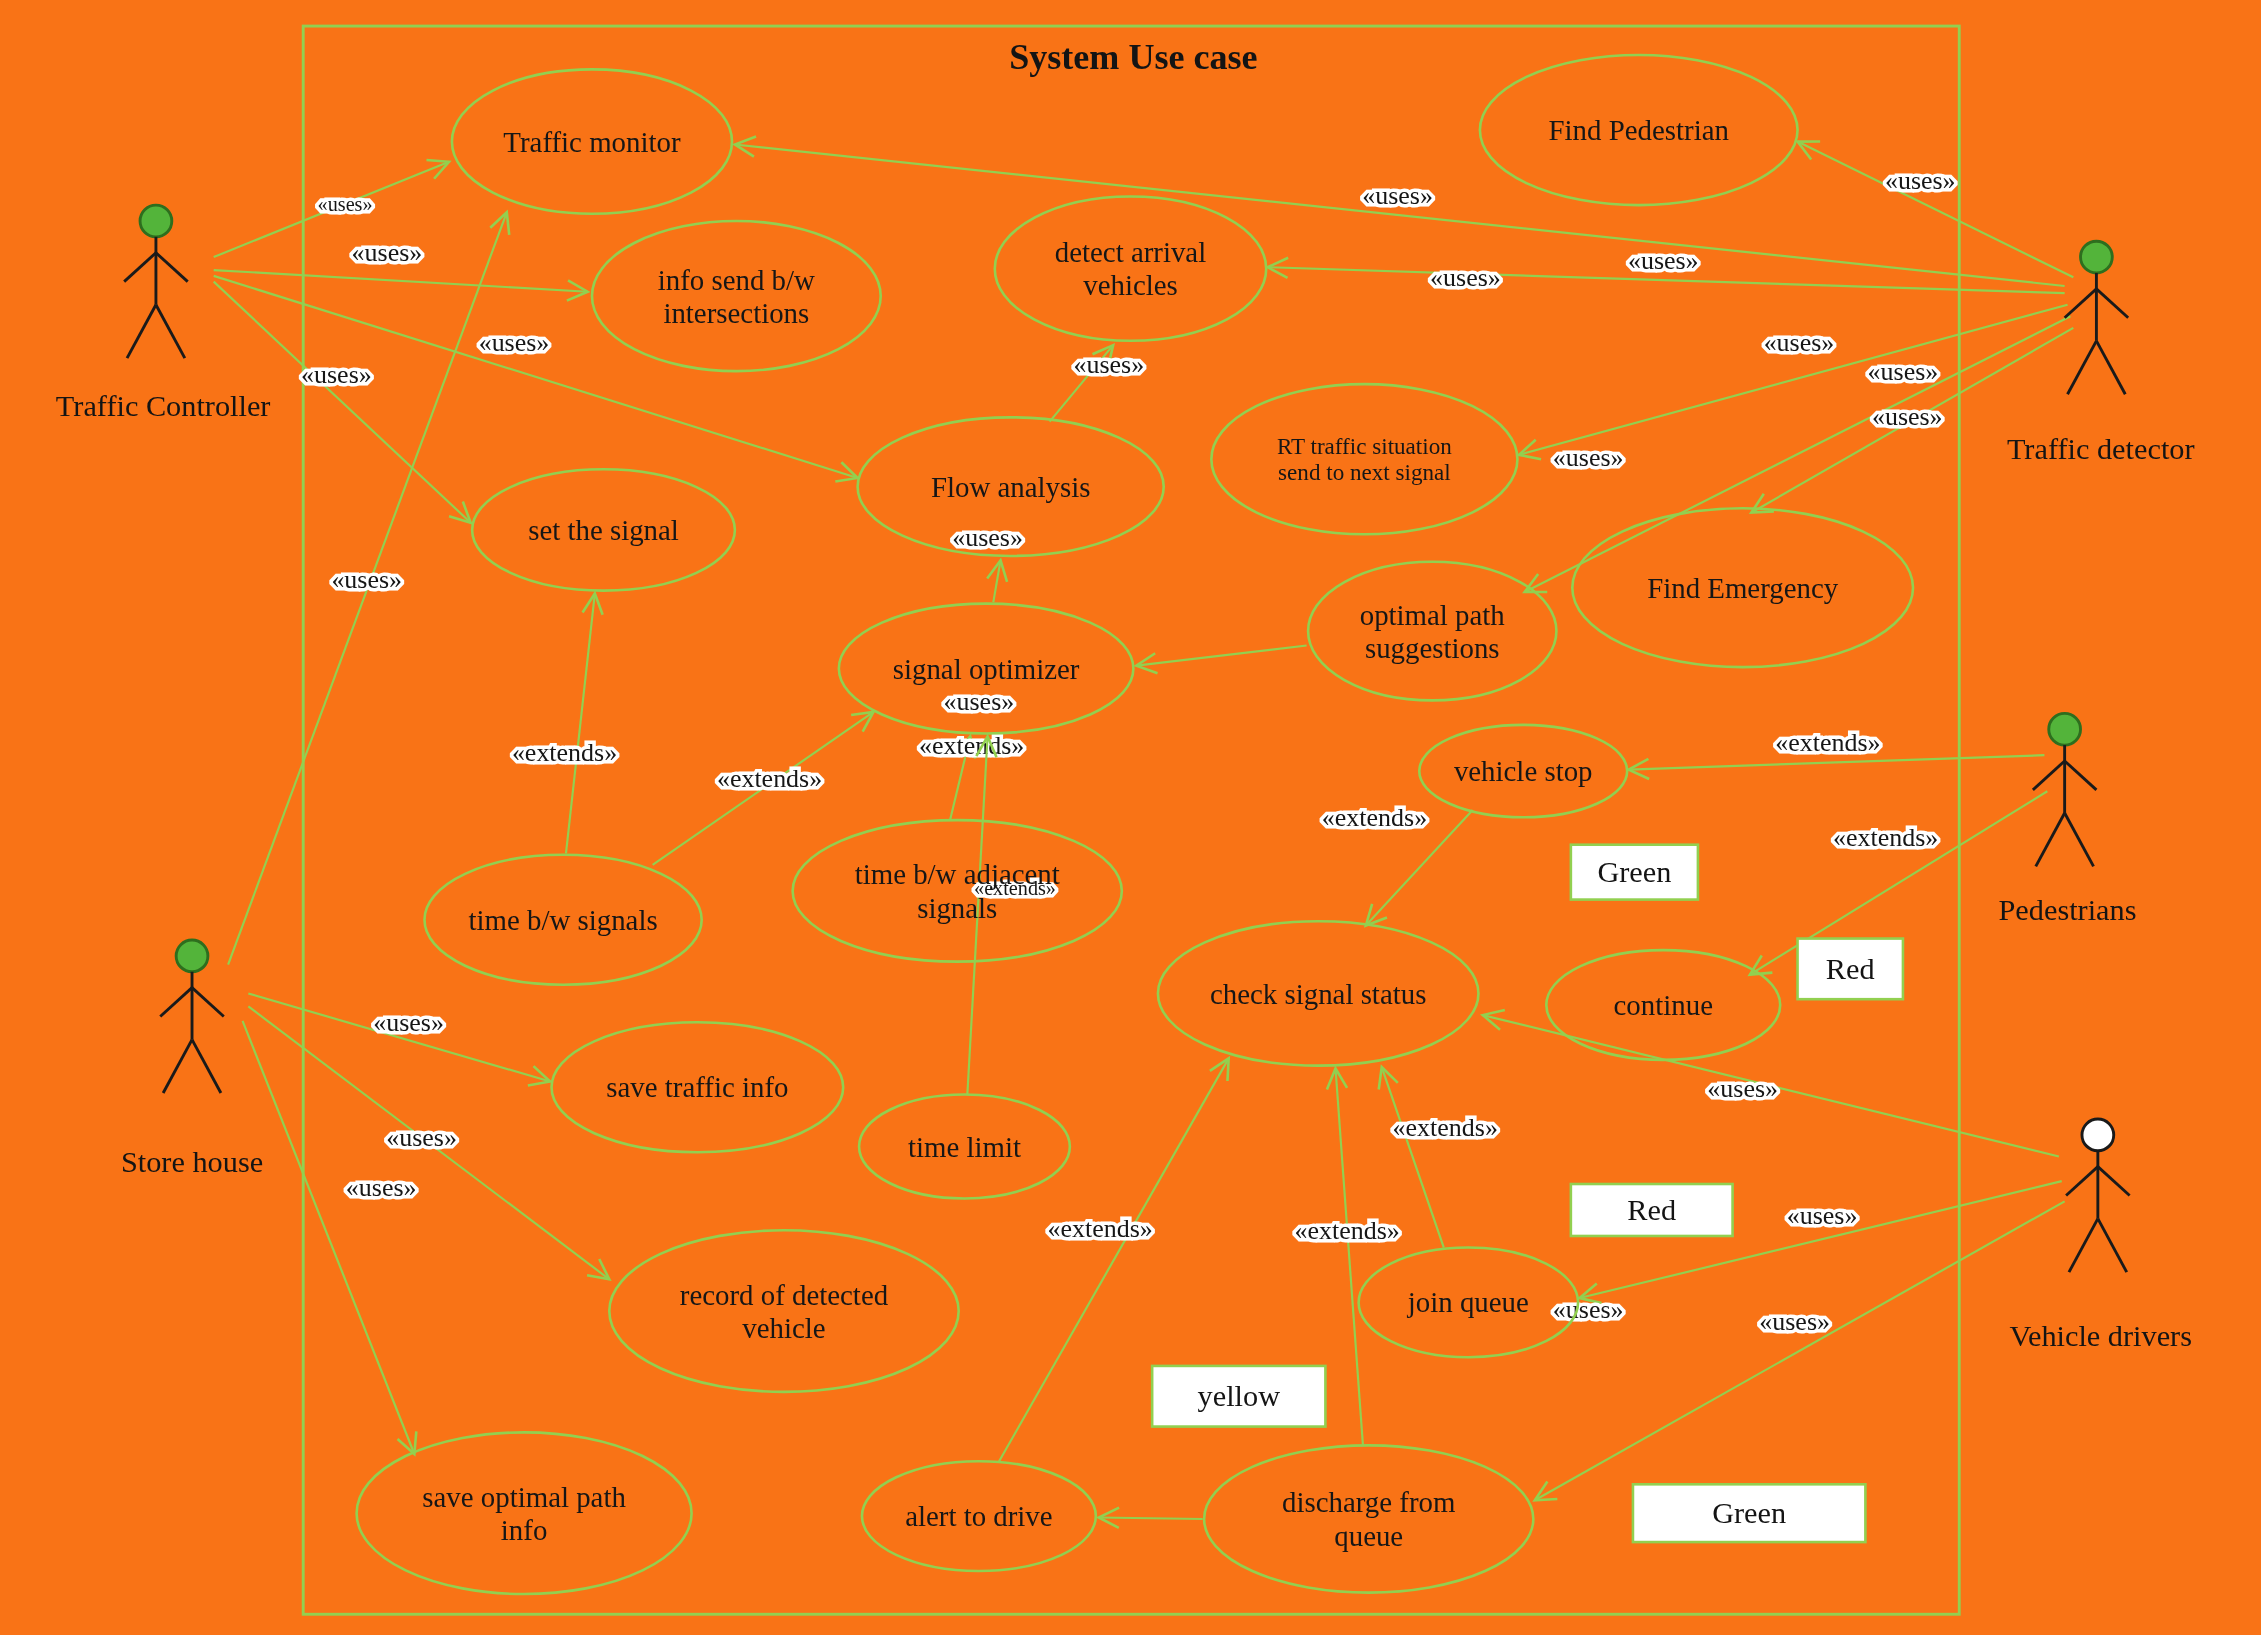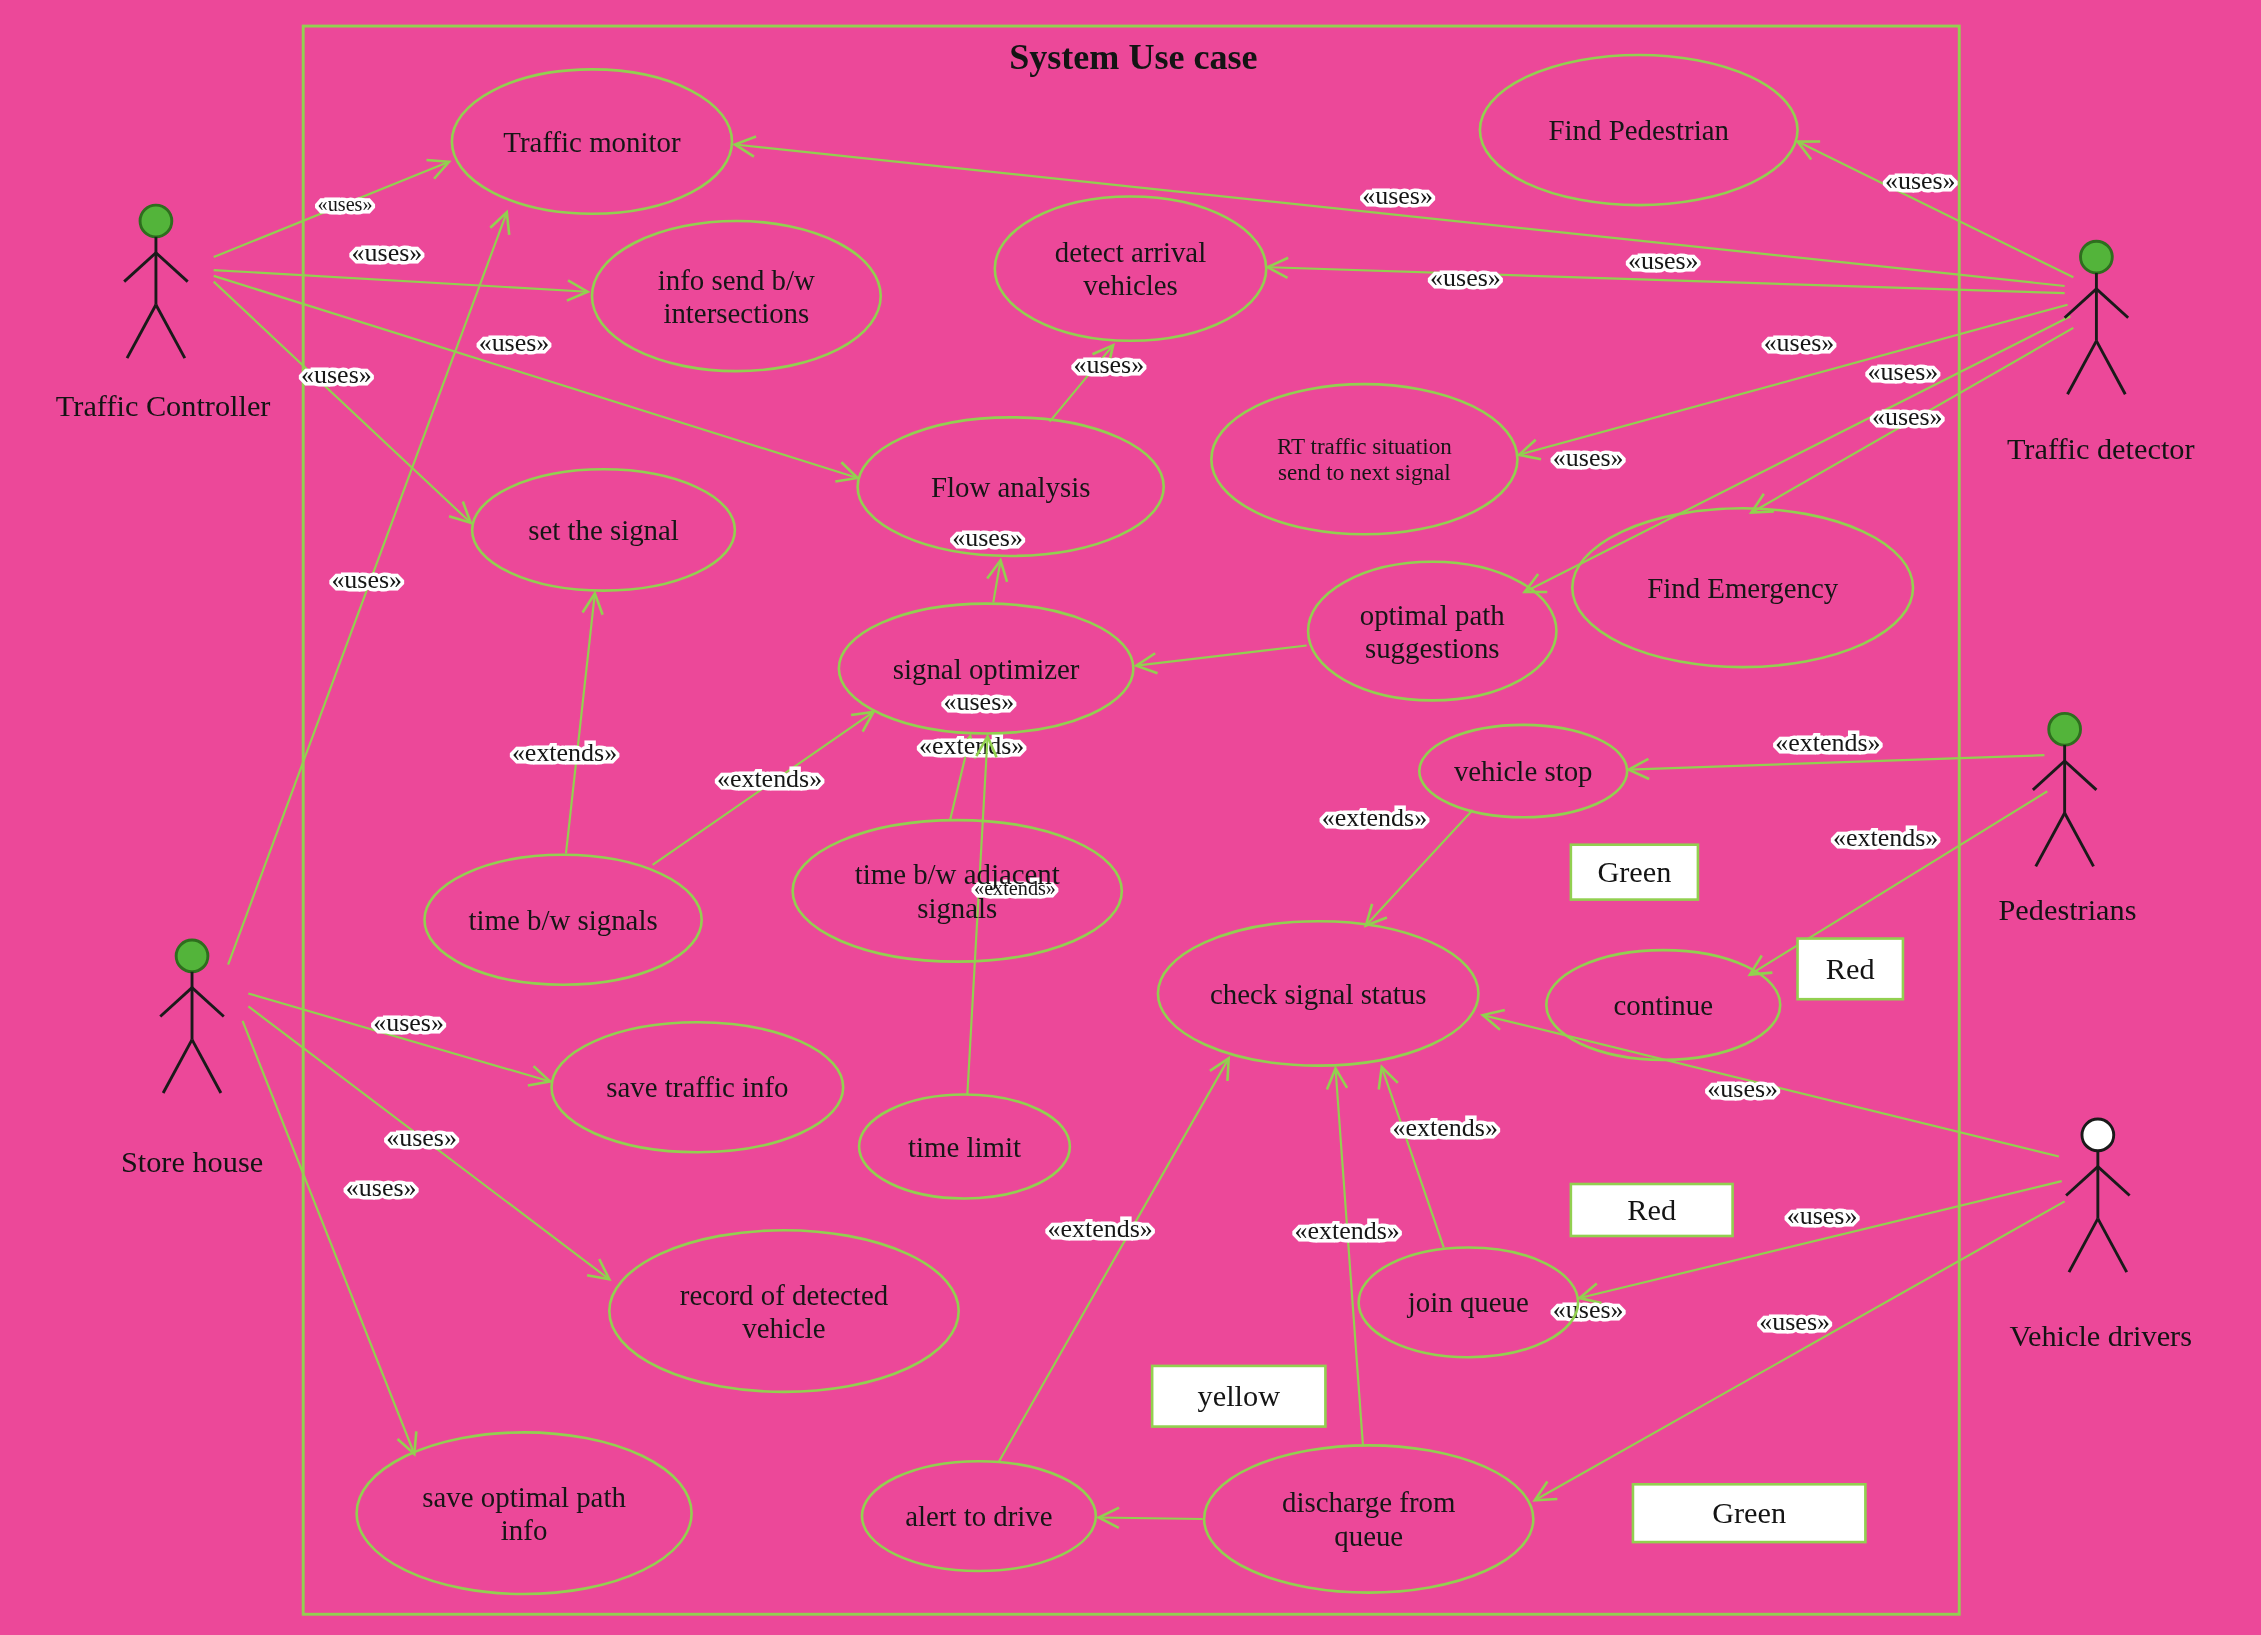--- a/index.html
+++ b/index.html
@@ -1,16 +1,16 @@
 <!DOCTYPE html>
 <html style="font-size:9.2px"><head>
 <meta charset="utf-8">
 <style>
   html,body{margin:0;padding:0;background:#ffffff;}
-  .wrap{width:2261px;height:1636px;background:#ec4899;}
+  .wrap{width:2261px;height:1636px;background:#f97316;}
   svg{display:block;}
   .title{font:bold 25px "Liberation Serif", serif;fill:#141414;}
   .nlabel{font-family:"Liberation Serif", serif;fill:#161616;}
   .elabel{font:18px "Liberation Serif", serif;fill:#161616;stroke:#ffffff;stroke-width:5px;paint-order:stroke;}
   .elabel.small{font-size:14px;}
   .alabel{font:21px "Liberation Serif", serif;fill:#141414;}
   .blabel{font:21px "Liberation Serif", serif;fill:#141414;}
 </style>
 </head>
 <body>

